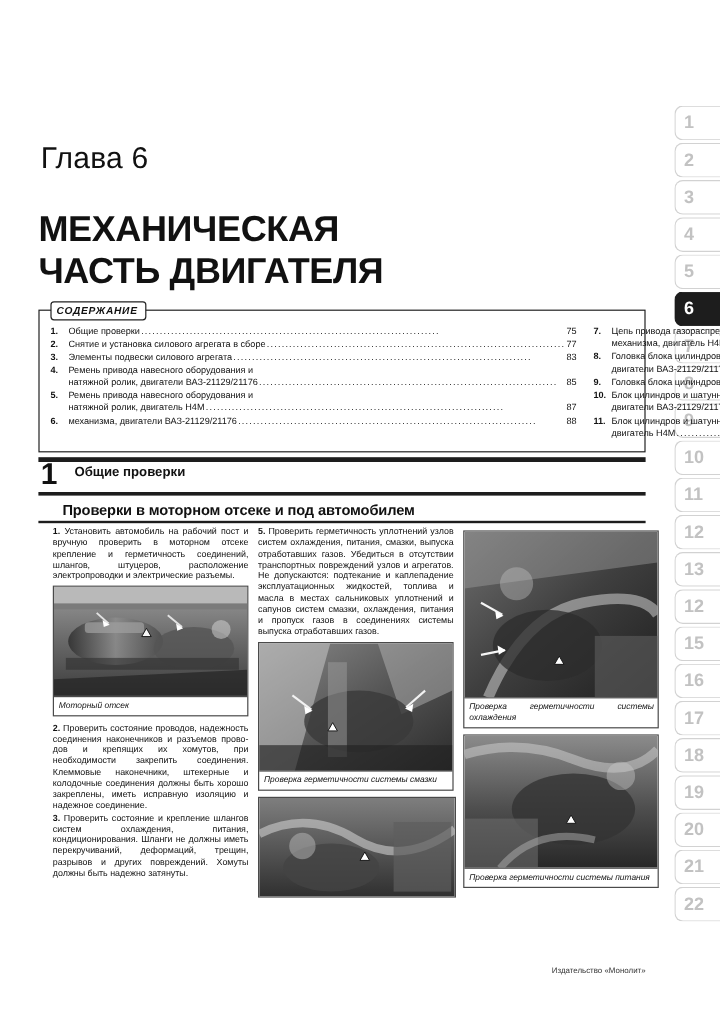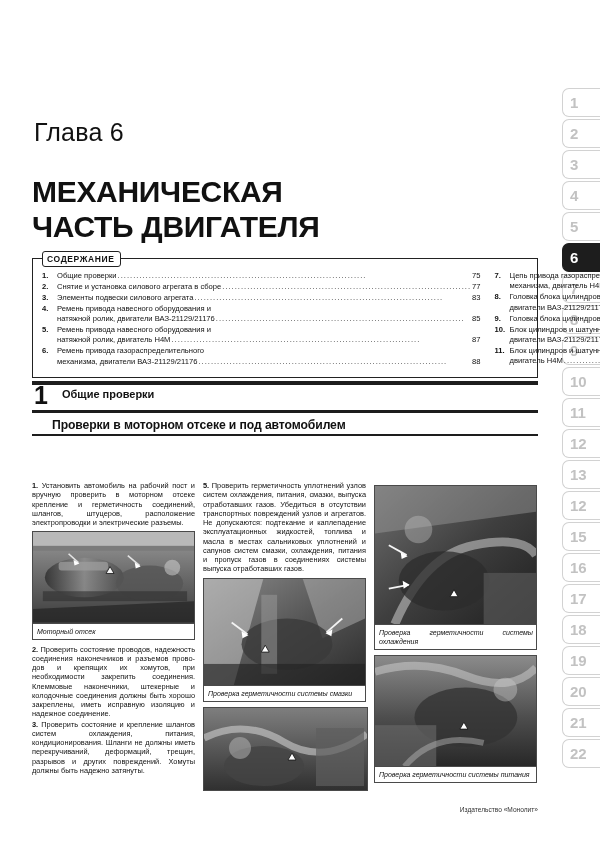--- a/index.html
+++ b/index.html
@@ -47,21 +47,21 @@
 
   
   .toc{
     position:absolute;left:0;top:258px;width:506px;
     border:1.5px solid #222;box-sizing:border-box;
     padding:12px 9px 9px 9px;
   }
   .toc-legend{
     position:absolute;left:9px;top:-8px;background:#fff;
     padding:0 6px 0 4px;
-    font-size:8.5px;font-weight:700;
+    font-size:8.5px;font-weight:700;font-style:italic;
     letter-spacing:.6px;
     border:1.2px solid #222;border-radius:3px;
     line-height:14px;height:14px;text-align:right;
   }
   .toc-cols{display:flex;gap:14px;}
   .toc-col{flex:1;}
   .toc-item{
     display:flex;font-size:7.6px;line-height:10.4px;
     margin-bottom:.5px;
   }
@@ -94,22 +94,22 @@
   .sub-title{
     position:absolute;left:0;top:418px;width:506px;
     font-size:12.2px;font-weight:700;letter-spacing:-.1px;padding-left:20px;
   }
   .sub-rule{
     position:absolute;left:0;top:434px;width:506px;height:1.6px;background:#1d1d1d;
   }
 
   
   .cols{
-    position:absolute;left:0;top:438px;width:506px;
-    display:flex;gap:8px;margin-top:43px;
+    position:absolute;left:12px;top:438px;width:506px;
+    display:flex;gap:8px;
   }
   .col{width:163px;}
   p.bt{
     font-size:7.4px;line-height:9.25px;
     text-align:justify;margin:0 0 1px 0;
     hyphens:auto;
   }
   p.bt b{font-weight:700;}
 
   
@@ -213,21 +213,20 @@
                 <div class="toc-row">
                   <span class="toc-text">натяжной ролик, двигатель H4M</span>
                   <span class="toc-dots">................................................................................</span>
                   <span class="toc-page">87</span>
                 </div>
               </div>
             </div>
             <div class="toc-item">
               <span class="toc-num">6.</span>
               <div class="toc-body">
-                <div>Ремень привода газораспределительного</div>
                 <div class="toc-row">
                   <span class="toc-text">механизма, двигатели ВАЗ-21129/21176</span>
                   <span class="toc-dots">................................................................................</span>
                   <span class="toc-page">88</span>
                 </div>
               </div>
             </div>
           </div>
         <div class="toc-col" id="tocright">
             <div class="toc-item">

